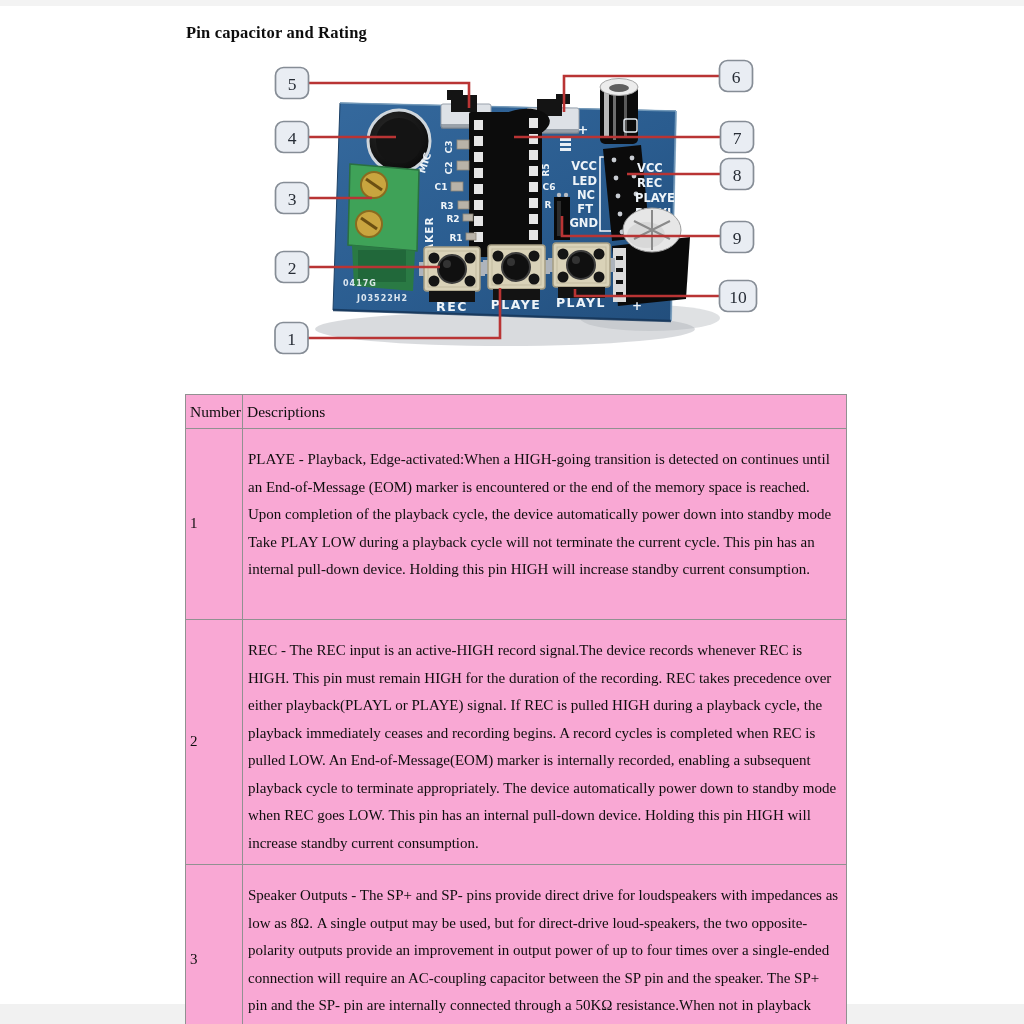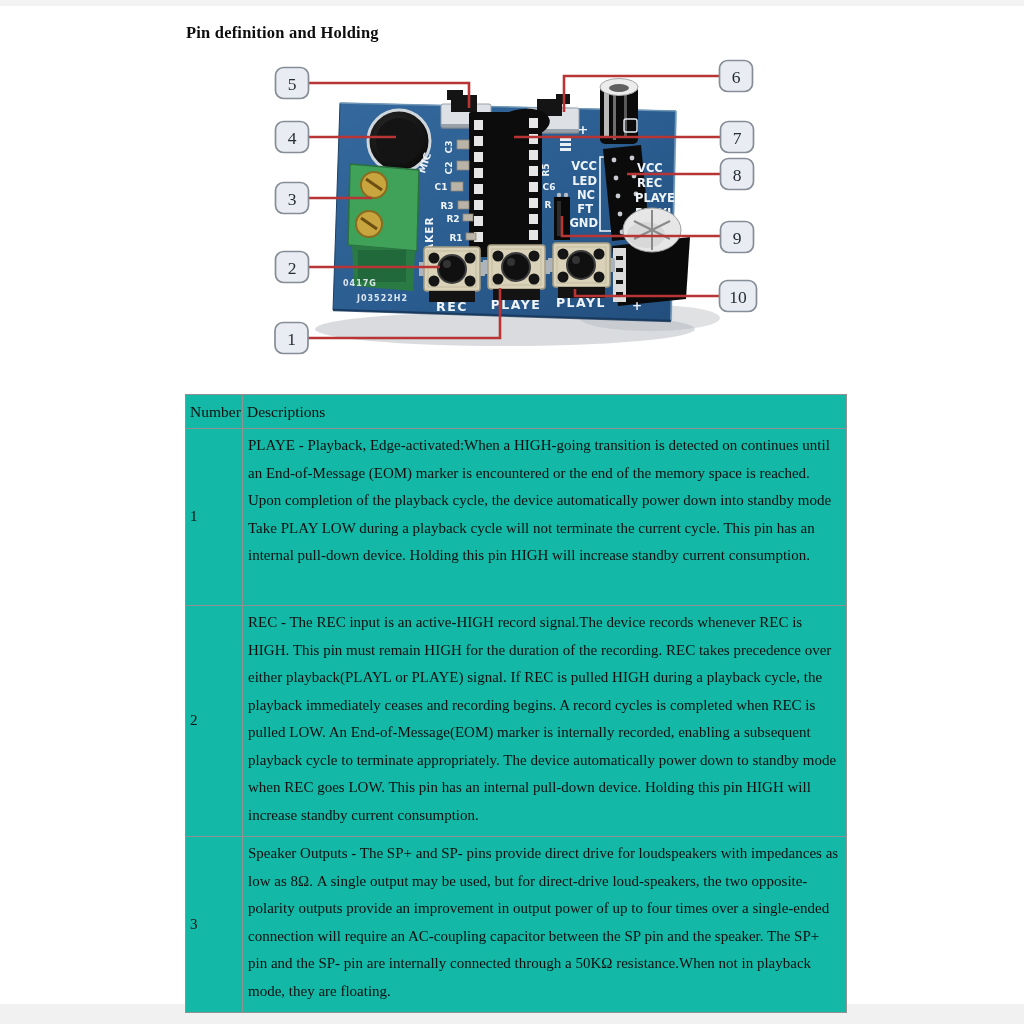--- a/index.html
+++ b/index.html
@@ -24,38 +24,38 @@
   .pad{fill:#b9b3a8;stroke:#8d8677;stroke-width:.8;}
 
   
   .pin-table{
     position:absolute;left:185px;top:394px;width:662px;
     border-collapse:collapse;table-layout:fixed;
     font-size:15px;line-height:27.5px;color:#0e0e0e;
     font-family:"Liberation Serif",serif;
   }
   .pin-table th,.pin-table td{
-    border:1.5px solid #919191;background:#14b8a6;
+    border:1.5px solid #919191;background:#f9a8d4;
     padding:2px 5px;text-align:left;font-weight:normal;
   }
   .pin-table th{height:29px;font-size:15.5px;padding-left:4px;}
   .col-number{width:57px;}
   .pin-table td.cell-number{vertical-align:middle;padding-left:4px;}
-  .pin-table td.cell-desc{vertical-align:top;padding-top:3px;padding-bottom:4px;}
+  .pin-table td.cell-desc{vertical-align:top;padding-top:17px;padding-bottom:4px;}
   .row-1 td{height:169px;}
   .row-2 td{height:223px;}
   .row-3 td{height:168px;margin-top:48px;}
 </style>
 </head>
 <body>
 
 <div class="band-top"></div>
 <div class="band-bottom"></div>
 
-<div class="page-title">Pin definition and Holding</div>
+<div class="page-title">Pin capacitor and Rating</div>
 
 <svg class="figure-svg" width="1024" height="378" viewBox="0 0 1024 378" xmlns="http://www.w3.org/2000/svg">
   <defs>
     <linearGradient id="pcbGrad" x1="0" y1="0" x2="1" y2="1">
       <stop offset="0" stop-color="#35699d"></stop>
       <stop offset="0.55" stop-color="#2a5c8f"></stop>
       <stop offset="1" stop-color="#224e7c"></stop>
     </linearGradient>
     <radialGradient id="micGrad" cx="0.4" cy="0.35" r="0.8">
       <stop offset="0" stop-color="#2b2b2b"></stop>

